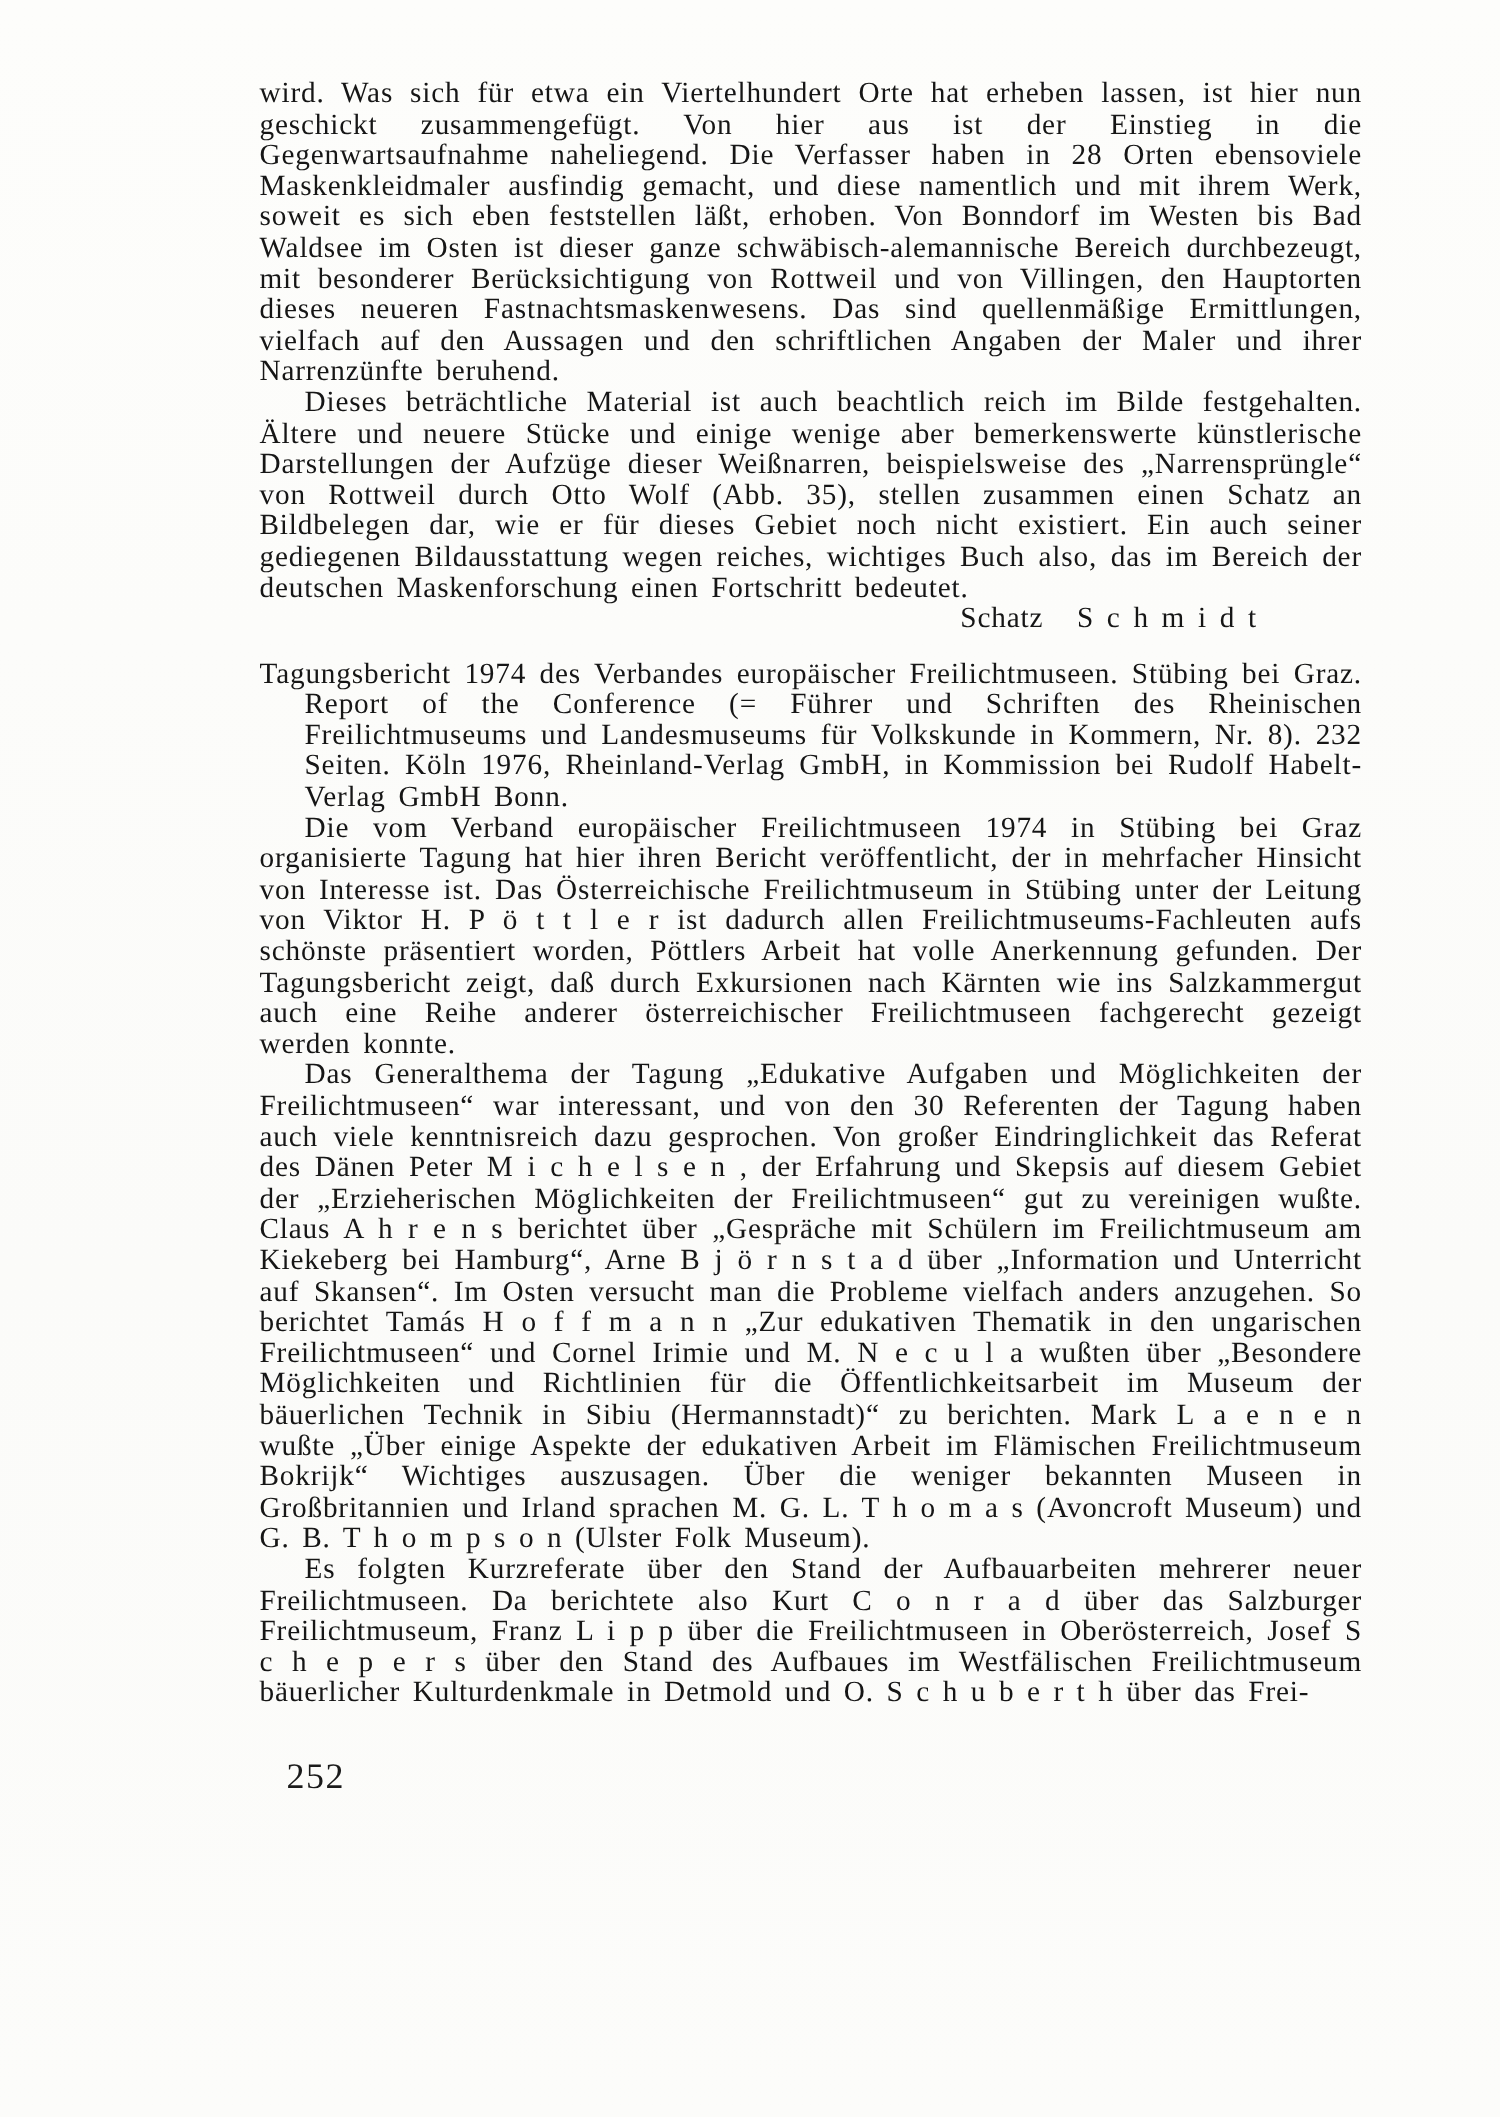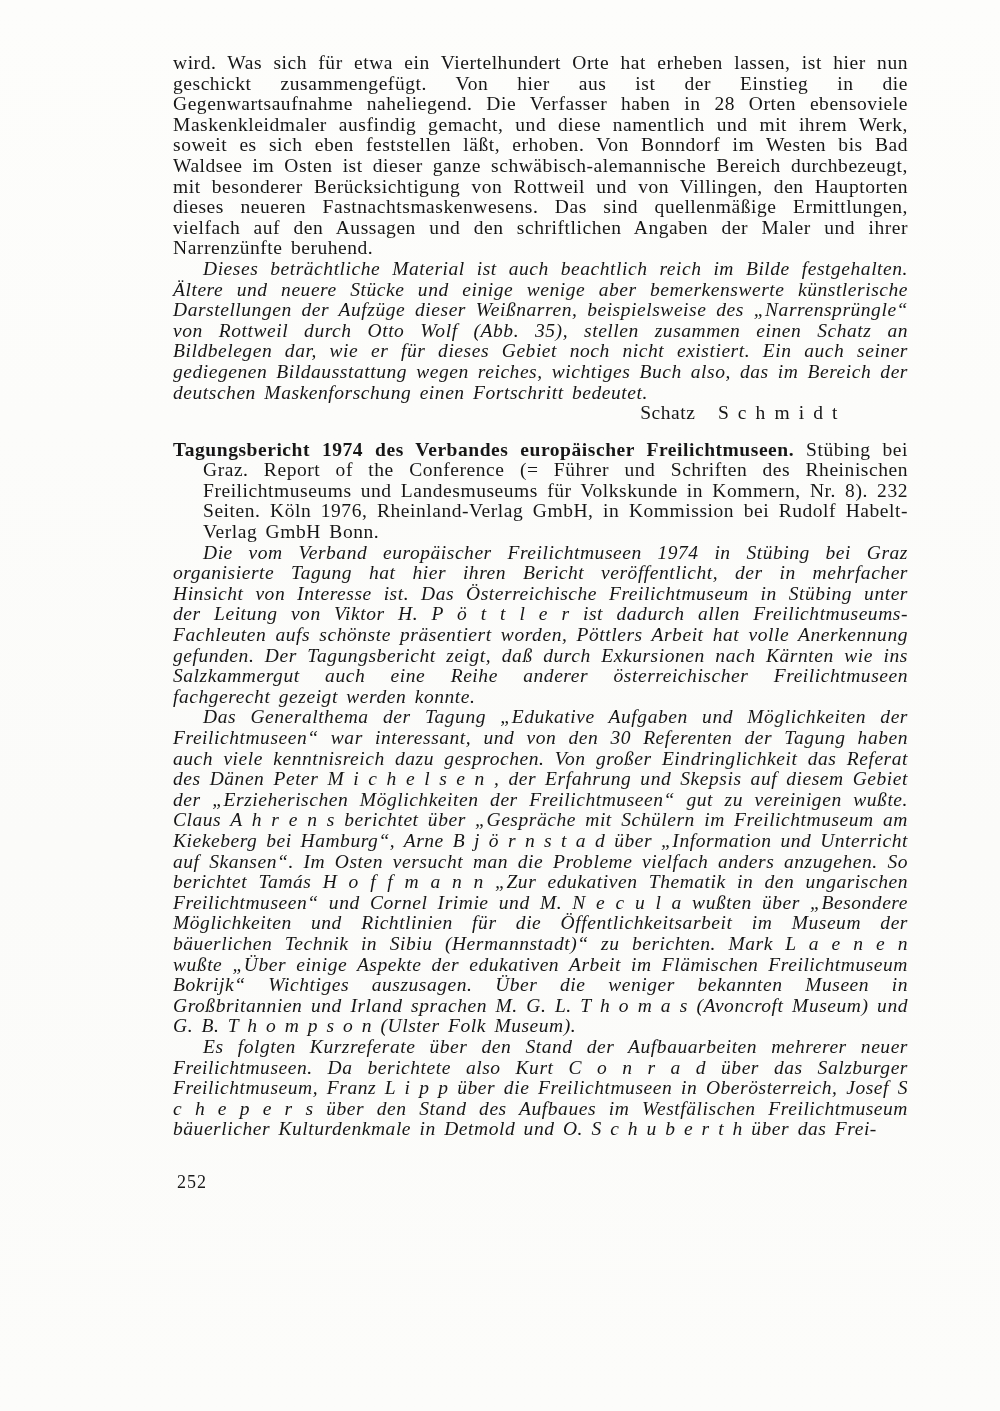--- a/index.html
+++ b/index.html
@@ -32,45 +32,44 @@
     word-spacing: 3px;
     hyphens: auto;
     -webkit-hyphens: auto;
   }
   .text-block p {
     margin: 0;
     padding: 0;
   }
   p.indent {
     text-indent: 30px;
-    font-style: italic;
   }
   p.signature {
     text-align: right;
     padding-right: 70px;
     text-indent: 0;
   }
   p.signature .surname {
     margin-left: 14px;
     letter-spacing: 0.6px;
   }
   p.review-heading {
     margin-top: 16px;
     padding-left: 30px;
     text-indent: -30px;
   }
   p.review-heading .lead {
-    font-weight: bold;
+    font-weight: normal;
   }
   .page-number {
     position: absolute;
-    left: 177px;
+    left: 191px;
     top: 1172px;
     font-family: "Liberation Serif", "DejaVu Serif", serif;
-    font-size: 18px;
+    font-size: 24px;
     letter-spacing: 1px;
     color: #1a1a1a;
   }
 </style>
 </head>
 <body>
 
 <div class="page">
 
   <div class="text-block">

